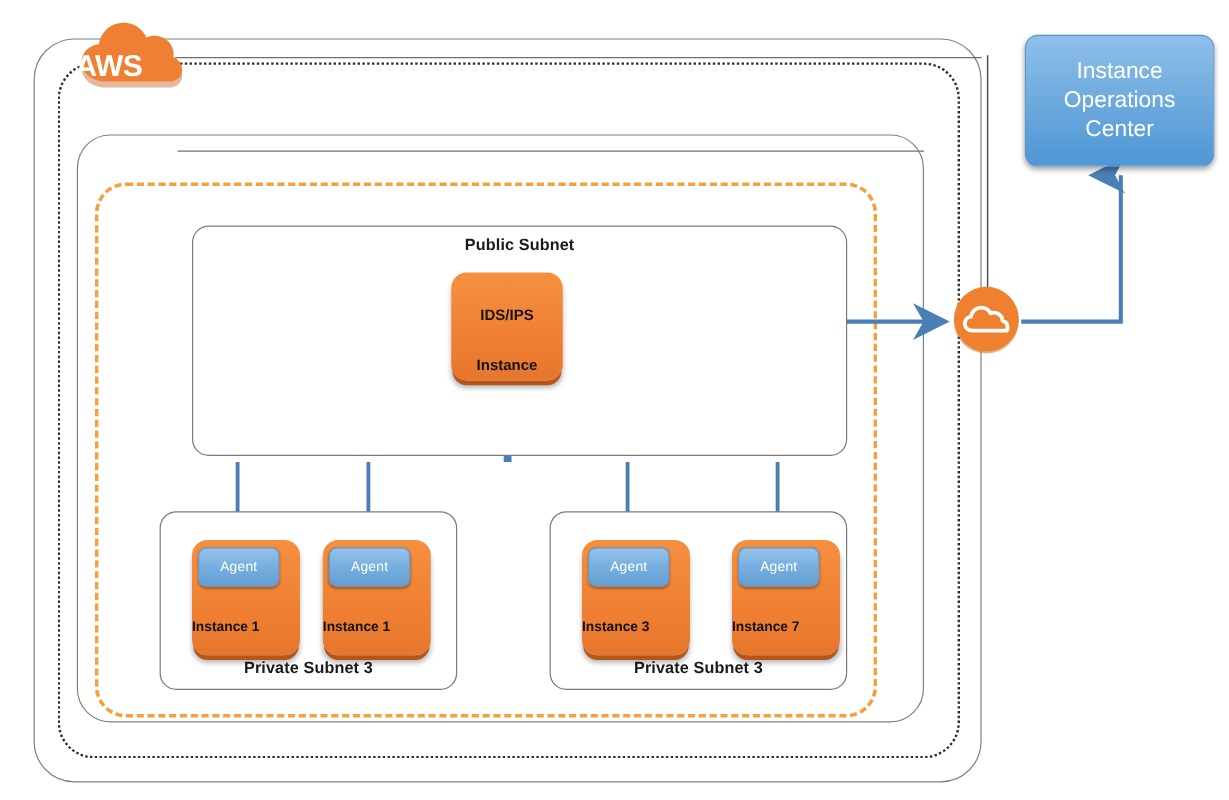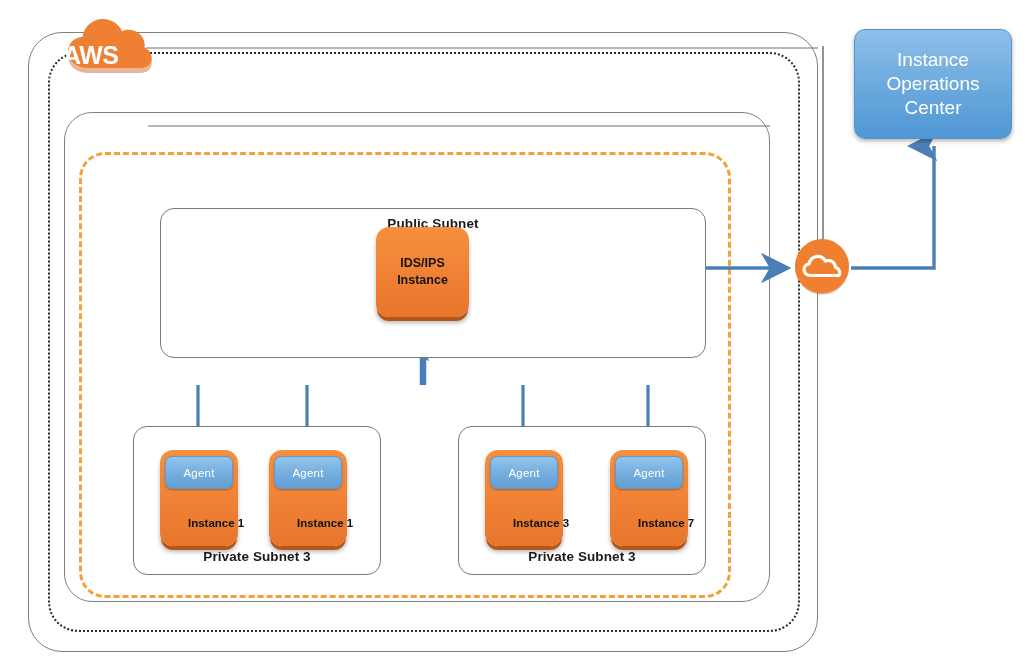--- a/index.html
+++ b/index.html
@@ -39,21 +39,21 @@
     border-radius: 26px;
   }
 
   
   .subnet-box {
     position: absolute; box-sizing: border-box;
     border: 1px solid #7a7a7a;
     border-radius: 14px;
     background: #ffffff;
   }
-  .public-subnet { left: 160px; top: 208px; width: 546px; height: 150px; }
+  .public-subnet { left: 160px; top: 188px; width: 546px; height: 192px; }
   .private-subnet-1 { left: 133px; top: 426px; width: 248px; height: 149px; }
   .private-subnet-2 { left: 458px; top: 426px; width: 248px; height: 149px; }
 
   .subnet-title {
     position: absolute;
     width: 100%;
     text-align: center;
     font-size: 13.5px;
     font-weight: bold;
     color: #1a1a1a;
@@ -75,35 +75,35 @@
     left: 376px; top: 227px; width: 93px; height: 90px;
     display: flex; align-items: center; justify-content: center;
     flex-direction: column;
   }
   .appliance-label {
     font-size: 12.5px;
     font-weight: bold;
     color: #141414;
     line-height: 1.35;
     text-align: center;
+    margin-top: 24px;
   }
 
   .instance {
-    width: 78px; height: 96px;
+    width: 90px; height: 96px;
   }
   .instance-label {
     position: absolute;
     left: 0; right: 0;
     bottom: 17px;
-    text-align: right;
+    text-align: left;
     font-size: 11.5px;
     font-weight: bold;
     color: #131313;
     white-space: nowrap;
-    padding-left: 28px;
   }
 
   
   .agent {
     position: absolute;
     left: 5px; top: 6px; width: 68px; height: 33px;
     box-sizing: border-box;
     border-radius: 7px;
     border: 1px solid #5f9ad4;
     background: linear-gradient(180deg, #95c3ea 0%, #75aedf 52%, #639fd4 100%);

